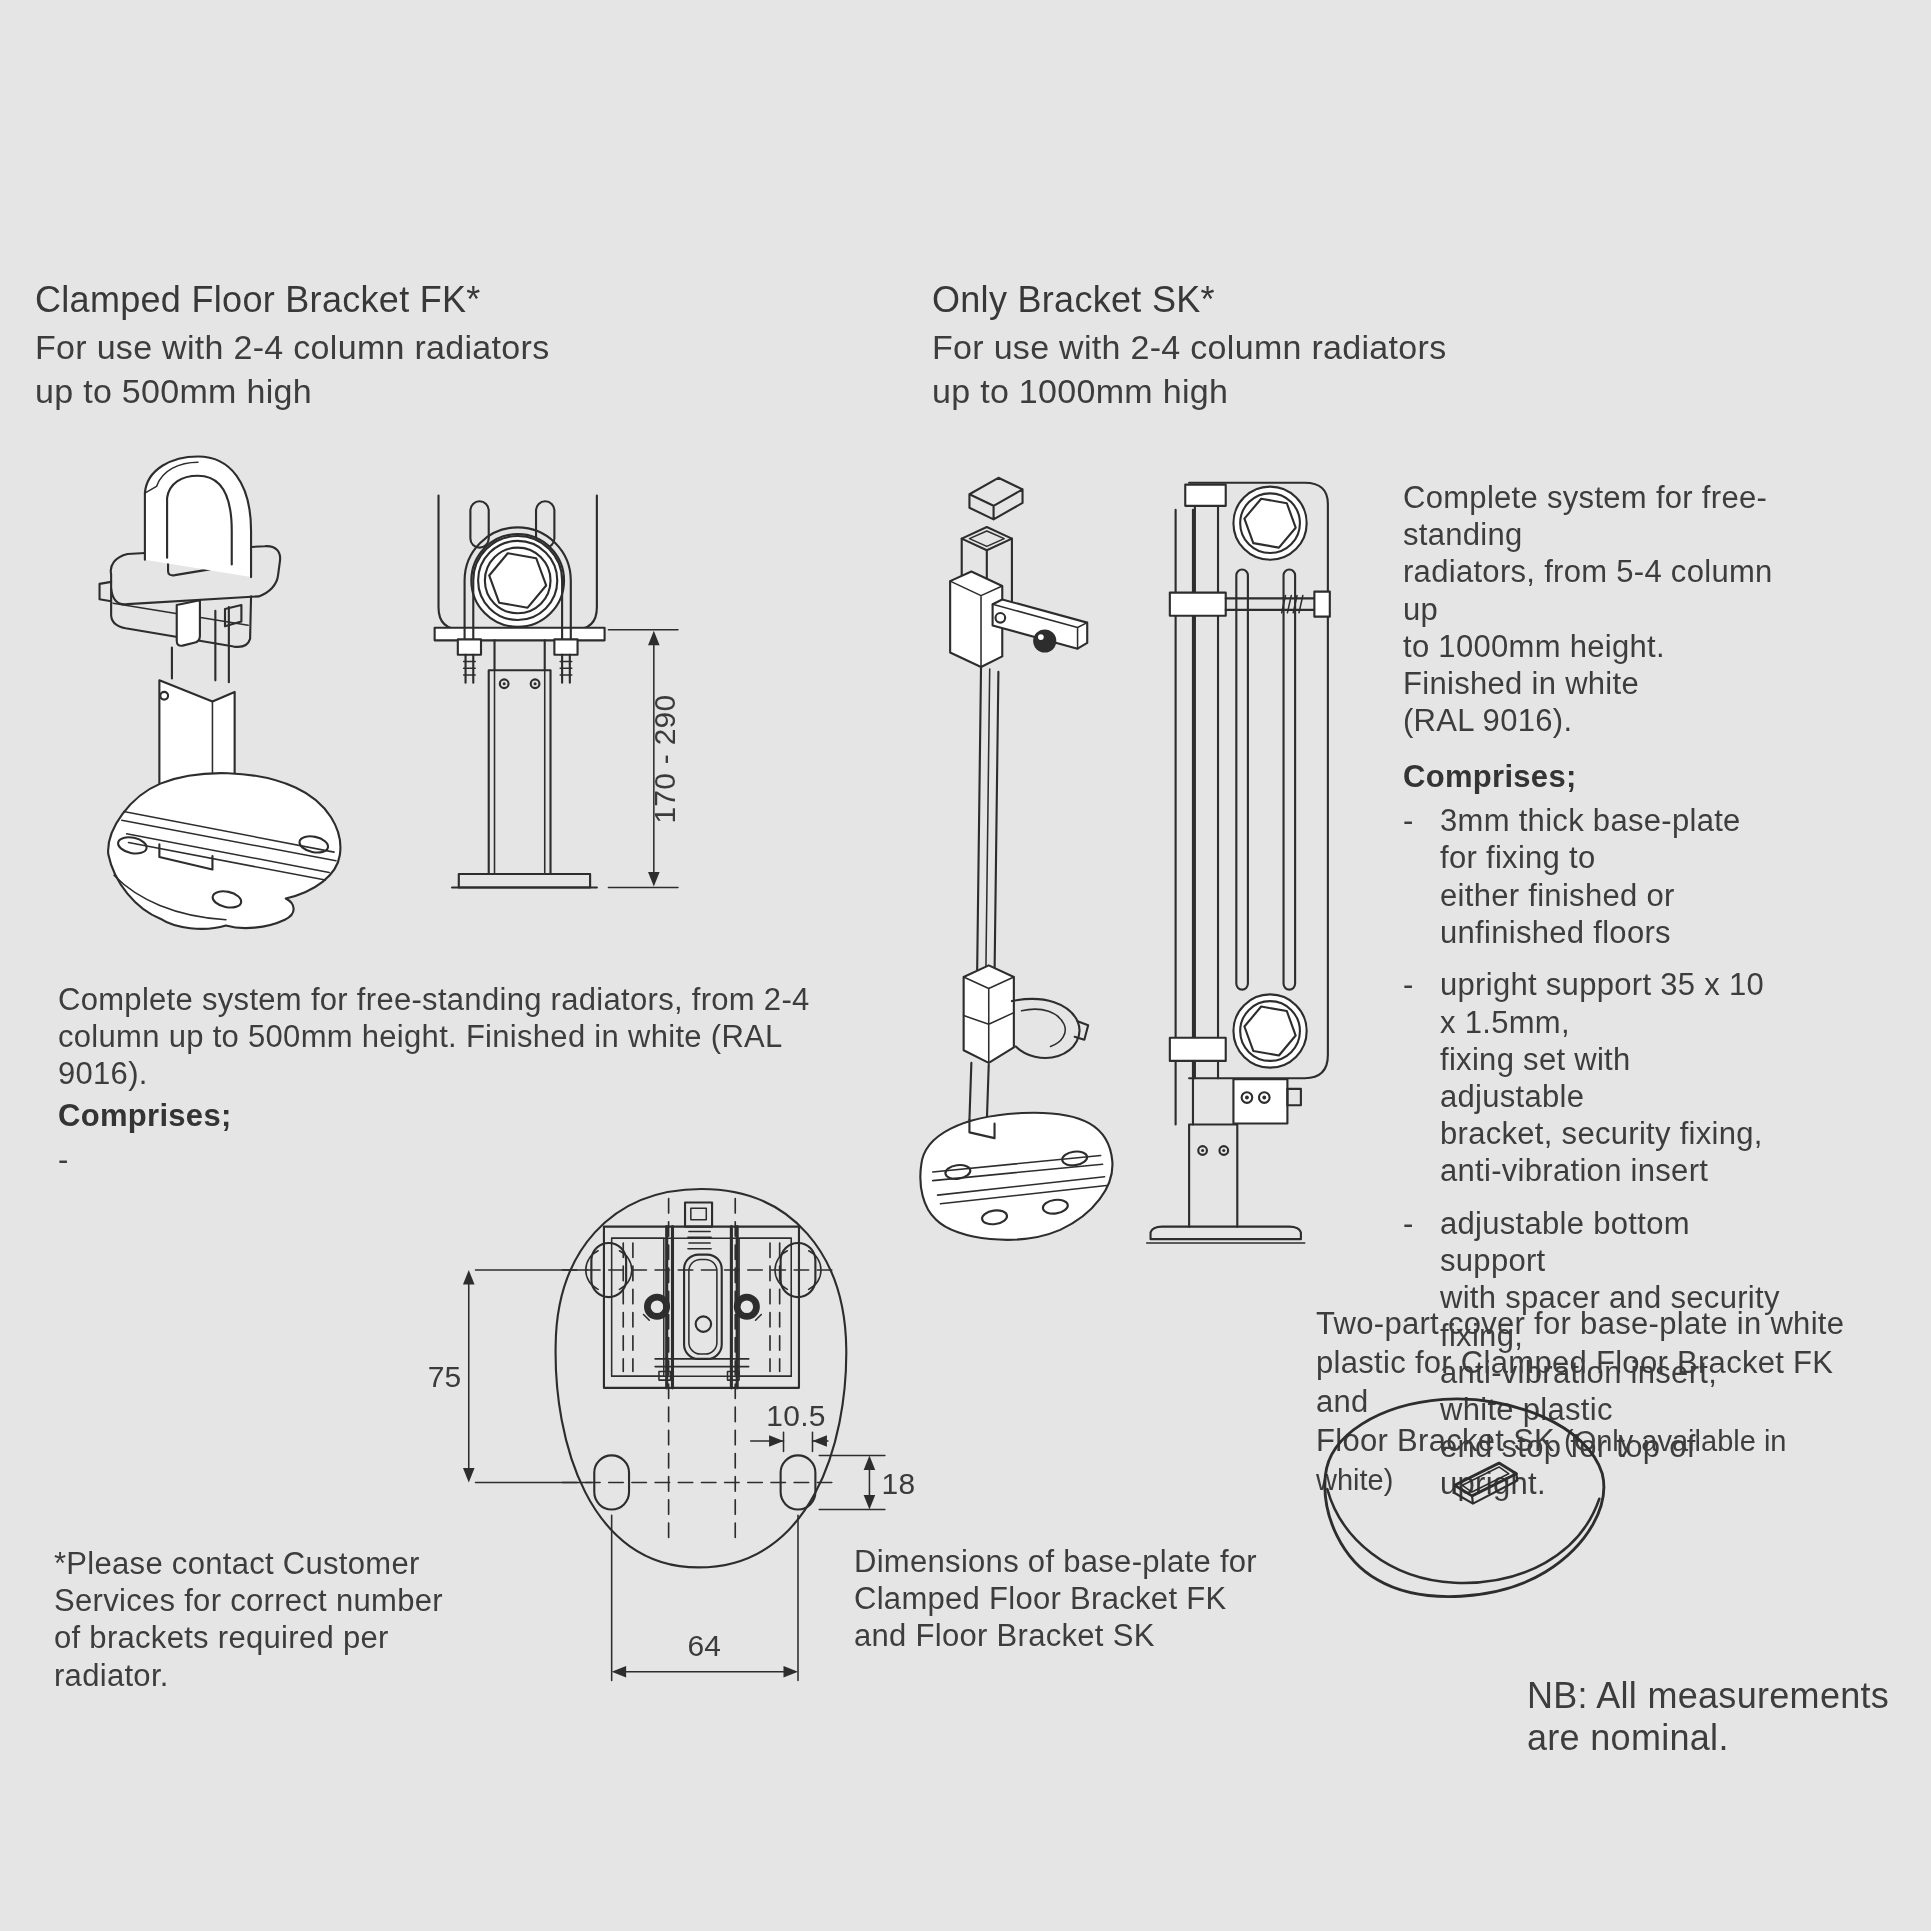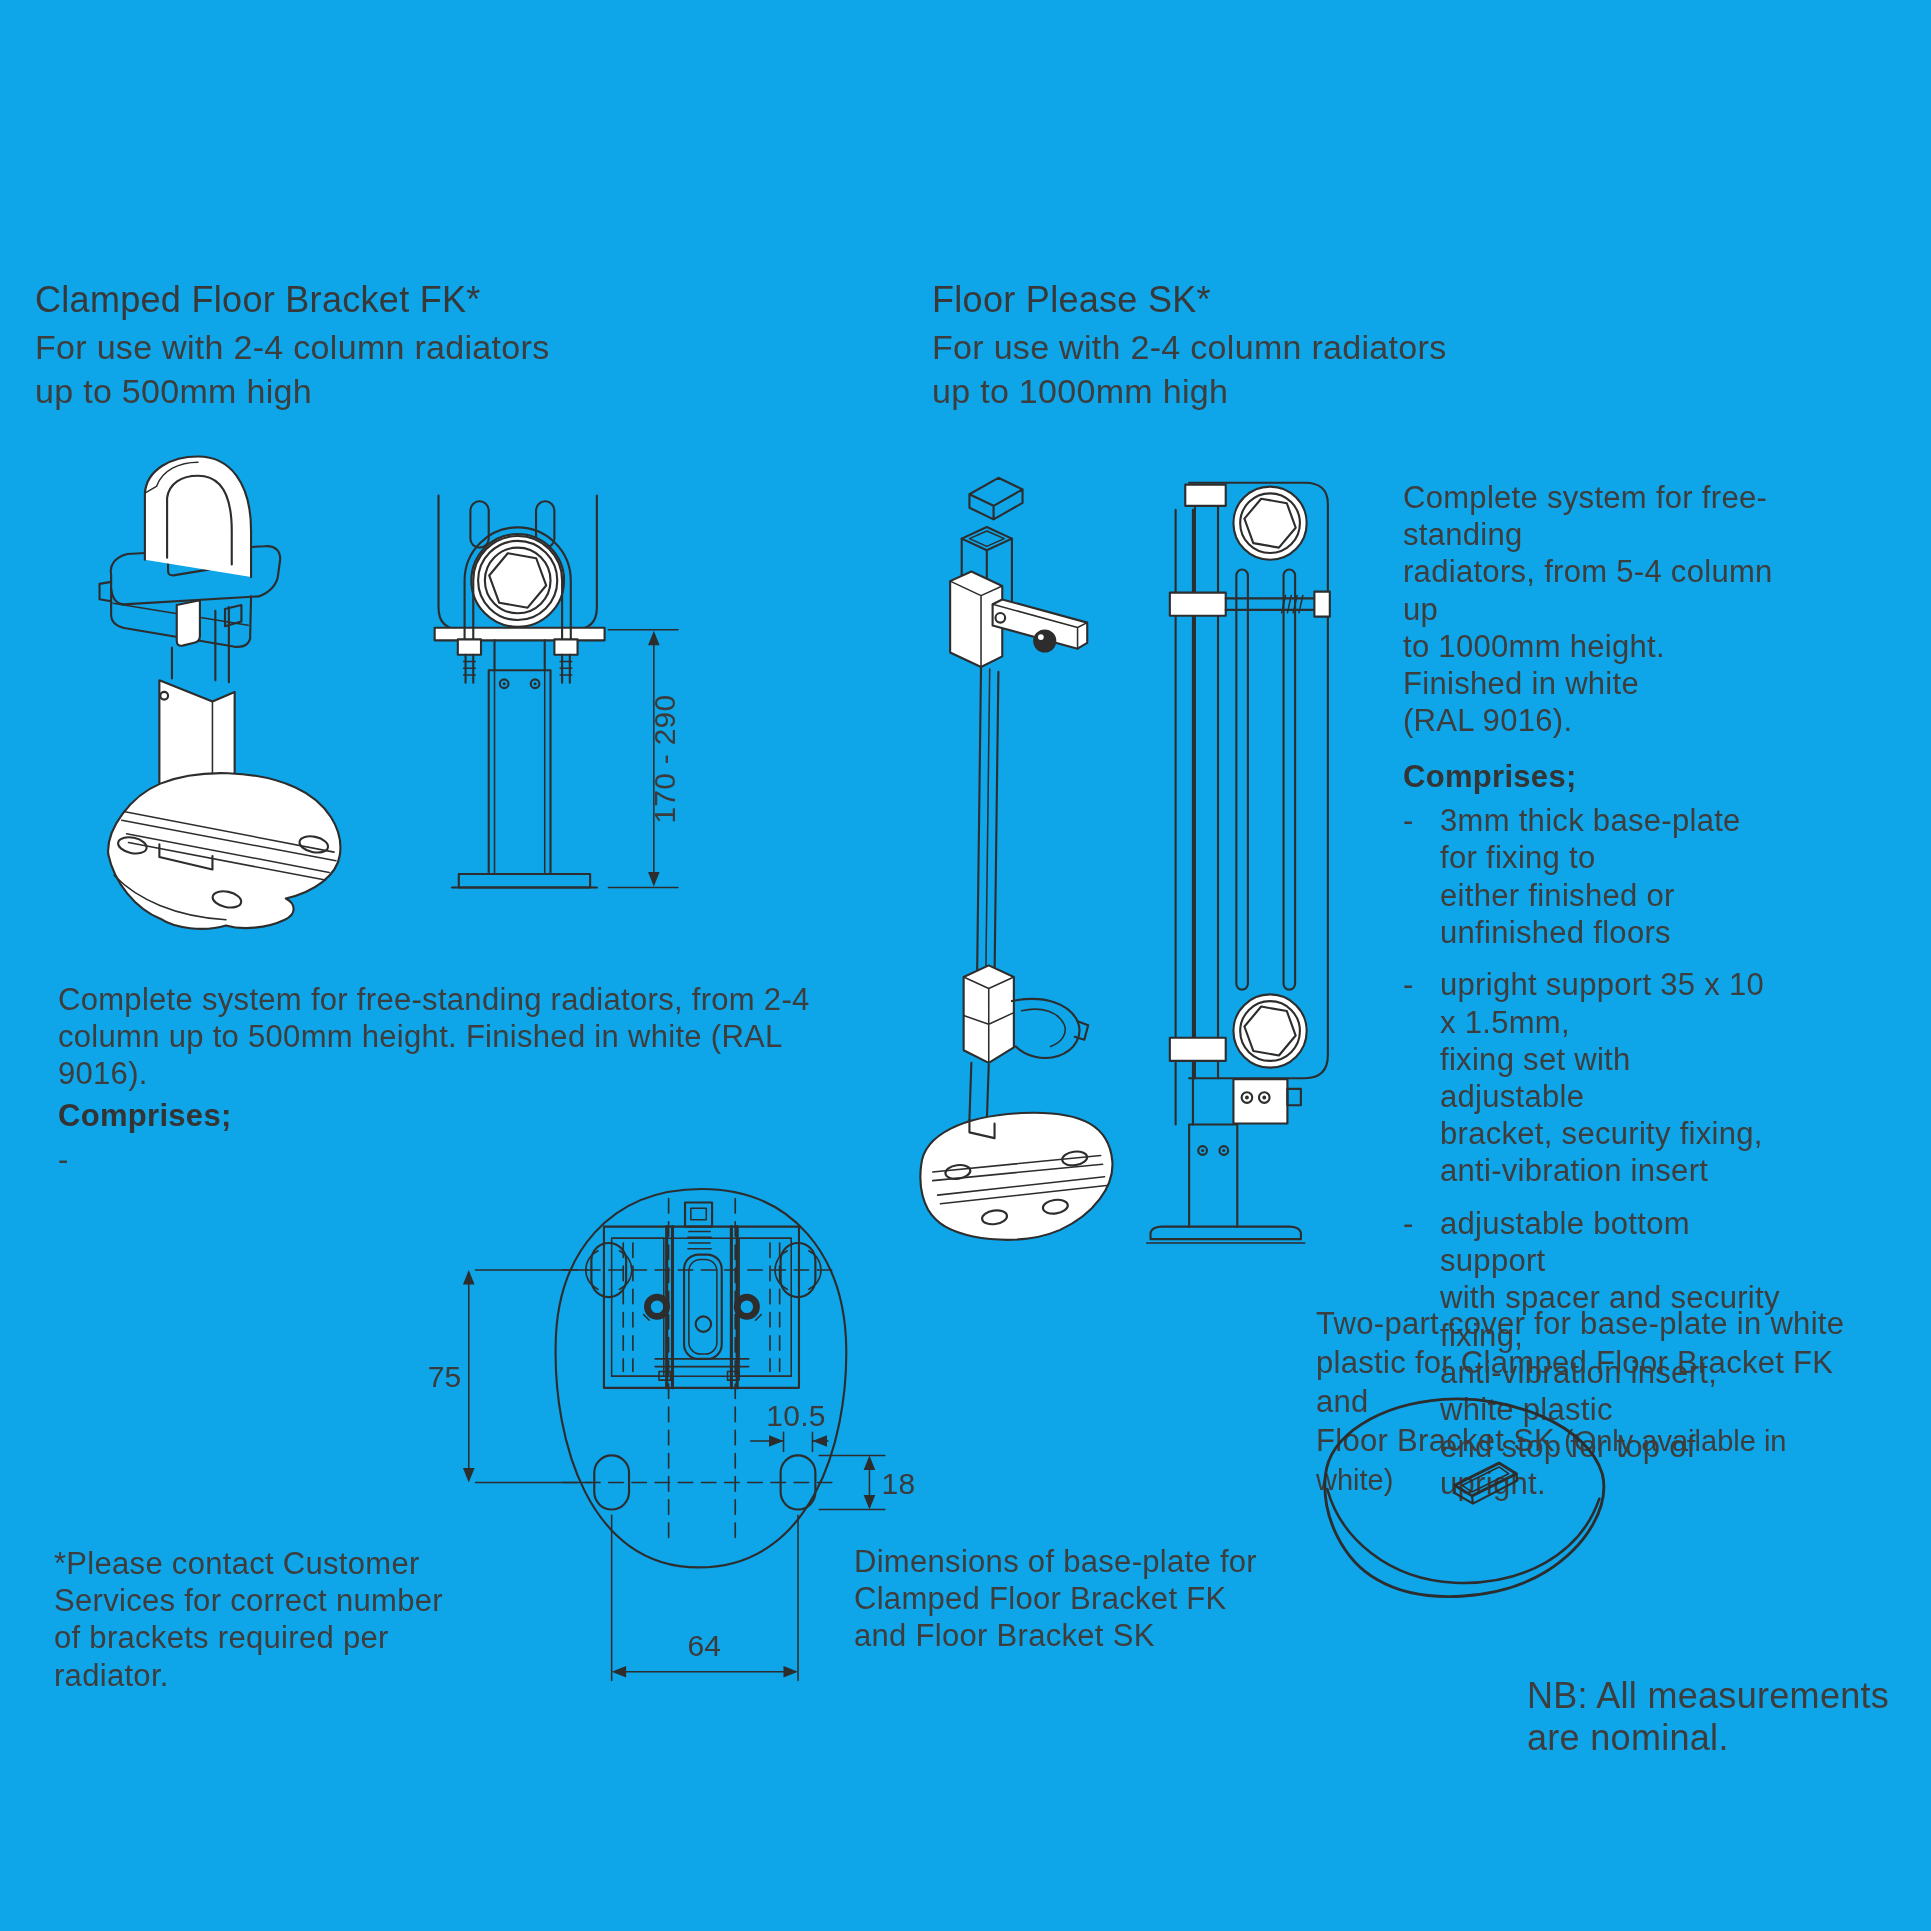--- a/index.html
+++ b/index.html
@@ -1,16 +1,16 @@
 <!DOCTYPE html>
 <html><head>
 <meta charset="utf-8">
 <style>
   html,body{margin:0;padding:0;background:#ffffff;}
-  .page{position:relative;width:1931px;height:1931px;background:#0ea5e9;overflow:hidden;
+  .page{position:relative;width:1931px;height:1931px;background:#e5e5e5;overflow:hidden;
         font-family:"Liberation Sans", sans-serif;color:#3b3b3b;}
   .abs{position:absolute;}
   .t{white-space:pre-line;letter-spacing:0.3px;}
   .title{font-size:36px;line-height:1.2;font-weight:400;color:#383838;}
   .subtitle{font-size:34px;line-height:1.29;font-weight:400;color:#3d3d3d;}
   .body{font-size:31px;line-height:1.2;color:#3d3d3d;}
   .comprises{font-size:31px;font-weight:700;color:#343434;}
   .bullet{display:flex;margin-bottom:15.4px;}
   .bullet .dash{flex:0 0 37px;}
   .smallnote{font-size:36px;color:#3d3d3d;letter-spacing:0.3px;}
@@ -28,21 +28,21 @@
 </style>
 </head>
 <body>
 
 <div class="page">
 
   <div class="abs t title" style="left:35px;top:278px;">Clamped Floor Bracket FK*</div>
   <div class="abs t subtitle" style="left:35px;top:326px;">For use with 2-4 column radiators
 up to 500mm high</div>
 
-  <div class="abs t title" style="left:932px;top:278px;">Floor Please SK*</div>
+  <div class="abs t title" style="left:932px;top:278px;">Only Bracket SK*</div>
   <div class="abs t subtitle" style="left:932px;top:326px;">For use with 2-4 column radiators
 up to 1000mm high</div>
 
   <svg style="left:87px;top:439px;" width="386" height="502" viewBox="0 0 400 520">
 
     <path d="M 25,140 C 23,131 29,122 42,119 L 184,111 C 196,110 201,117 200,126 L 198,141 C 197,151 189,159 178,163 L 42,171 C 31,173 26,165 25,155 Z"></path>
     <path d="M 25,155 L 25,182 Q 25,193 40,196 L 152,215 Q 166,217 169,207 L 170,163"></path>
     <path class="thin" d="M 27,170 L 167,193"></path>
     <path d="M 25,148 L 13,150 L 13,166 L 25,168"></path>
 

